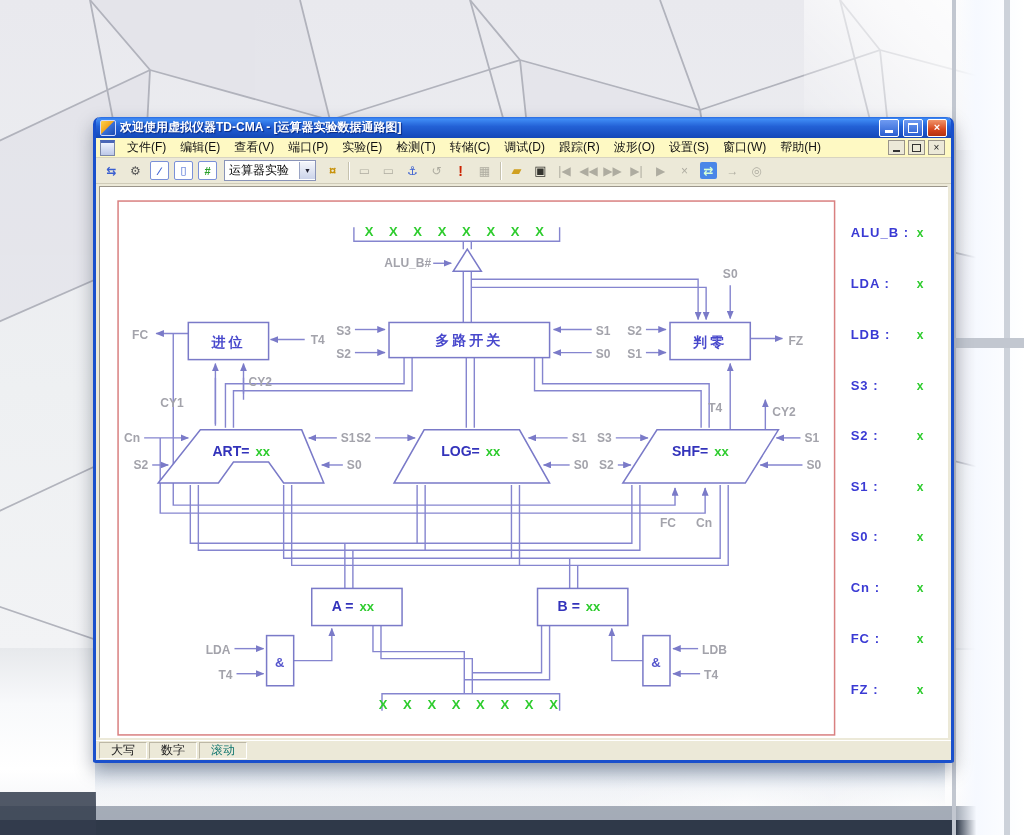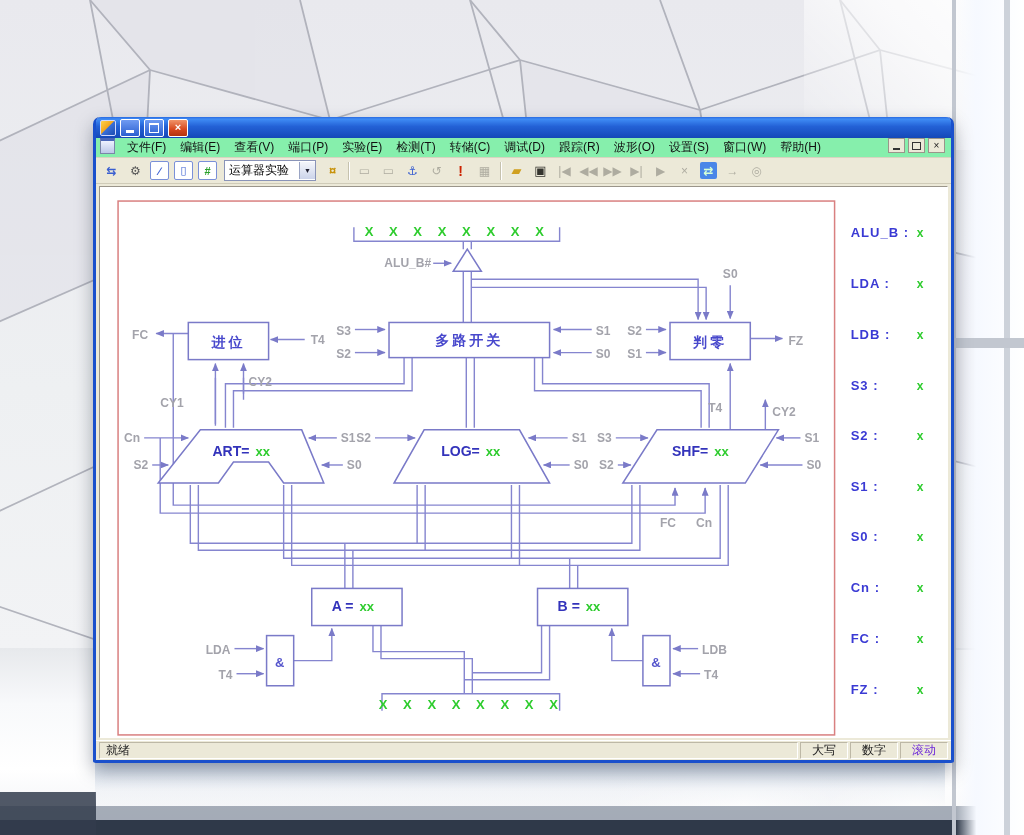--- a/index.html
+++ b/index.html
@@ -36,21 +36,21 @@
             background:linear-gradient(135deg,#ffd24a 0%,#f2a51e 45%,#3a6fd8 50%,#1b4cb0 100%);
             border:1px solid #cfd8ff;}
   .titlebar .ttext{flex:1;white-space:nowrap;overflow:hidden;text-shadow:1px 1px 1px #0a2a80;}
   .tbtn{width:18px;height:16px;border-radius:2px;border:1px solid #fff;
         display:flex;align-items:center;justify-content:center;color:#fff;
         font-size:11px;font-weight:bold;line-height:1;
         background:linear-gradient(180deg,#6f9bf2,#2a5fd0);}
   .tbtn.close{background:linear-gradient(180deg,#f0946a,#d6461c 60%,#b23310);}
   .minbar{width:8px;height:3px;background:#fff;margin-top:7px;}
   .restore{width:8px;height:7px;border:1px solid #fff;border-top:2px solid #fff;}
-  .menubar{height:19px;background:#86efac;display:flex;align-items:flex-start;font-size:12px;
+  .menubar{height:19px;background:#fef9c3;display:flex;align-items:center;font-size:12px;
            color:#111;padding:0 4px;border-bottom:1px solid #d8d4c0;flex:0 0 auto;}
   .mdi-icon{width:13px;height:12px;border:1px solid #7a86a8;background:linear-gradient(180deg,#eef2ff,#bcc8e8);
             border-top:3px solid #4a66b8;margin-right:5px;}
   .mitem{padding:1px 7px;white-space:nowrap;}
   .menu-spacer{flex:1;}
   .mdi-ctl{display:flex;gap:3px;align-items:center;margin-right:2px;}
   .mbtn{width:15px;height:13px;border:1px solid #9a958a;background:#ece9d8;display:flex;
         align-items:center;justify-content:center;font-size:10px;color:#222;line-height:1;}
   .mbtn .bar{width:7px;height:2px;background:#333;margin-top:6px;}
   .mbtn .box{width:7px;height:6px;border:1px solid #333;}
@@ -78,21 +78,21 @@
             font-size:7px;color:#223;}
   .content{flex:1;margin:2px 3px;background:#fff;border:1px solid #9a958a;
            border-right-color:#fff;border-bottom-color:#fff;position:relative;overflow:hidden;}
   .content svg{position:absolute;inset:0;}
   .statusbar{height:19px;background:#ece9d8;display:flex;align-items:center;font-size:12px;
              color:#222;gap:2px;padding:0 3px;flex:0 0 auto;border-top:1px solid #fff;}
   .scell{border:1px solid #bdb8a6;border-bottom-color:#fff;border-right-color:#fff;height:15px;
          display:flex;align-items:center;padding:0 6px;}
   .scell.main{flex:1;}
   .scell.ind{width:34px;justify-content:center;font-family:Liberation Serif, serif;}
-  .scell.dim{color:#6d28d9;}
+  .scell.dim{color:#0f766e;}
   
   .wire{stroke:#8585cf;stroke-width:1.4;fill:none;}
   .shape{stroke:#7a7ac8;stroke-width:1.5;fill:#ffffff;}
   .redframe{stroke:#d98080;stroke-width:1.5;fill:none;}
   text{font-family:"Liberation Sans","DejaVu Sans",sans-serif;}
   .sig{font-size:12px;fill:#a3a3ab;font-weight:bold;}
   .cjk{font-size:14px;fill:#4848cc;font-weight:bold;letter-spacing:3px;}
   .blk{font-size:14px;fill:#3333bb;font-weight:bold;}
   .xx{fill:#2ecc2e;font-size:13px;font-weight:bold;}
   .xrow{fill:#2ecc2e;font-size:13px;font-weight:bold;letter-spacing:6px;}
@@ -130,20 +130,21 @@
   <div class="glow-tr"></div>
   <div class="win-light"></div>
   <div class="win-bar"></div>
   <div class="win-hbar"></div>
   <div class="reflection"></div>
 </div>
 
 <div class="app">
   <div class="titlebar">
     <div class="ticon"></div>
+    <div class="ttext">欢迎使用虚拟仪器TD-CMA - [运算器实验数据通路图]</div>
     <div class="tbtn">
         <div class="minbar"></div>
       </div>
     <div class="tbtn">
         <div class="restore"></div>
       </div>
     <div class="tbtn close">
         <span>×</span>
       </div>
   </div>
@@ -354,18 +355,17 @@
         <text class="pvalue" x="814" y="404">x</text>
         <text class="plabel" x="748" y="454">FC :</text>
         <text class="pvalue" x="814" y="454">x</text>
         <text class="plabel" x="748" y="505">FZ :</text>
         <text class="pvalue" x="814" y="505">x</text>
       </g>
     </svg>
   </div>
 
   <div class="statusbar">
-    <div class="scell main">就绪</div>
     <div class="scell ind">大写</div>
     <div class="scell ind">数字</div>
     <div class="scell ind dim">滚动</div>
   </div>
 </div>
 
 </body></html>

